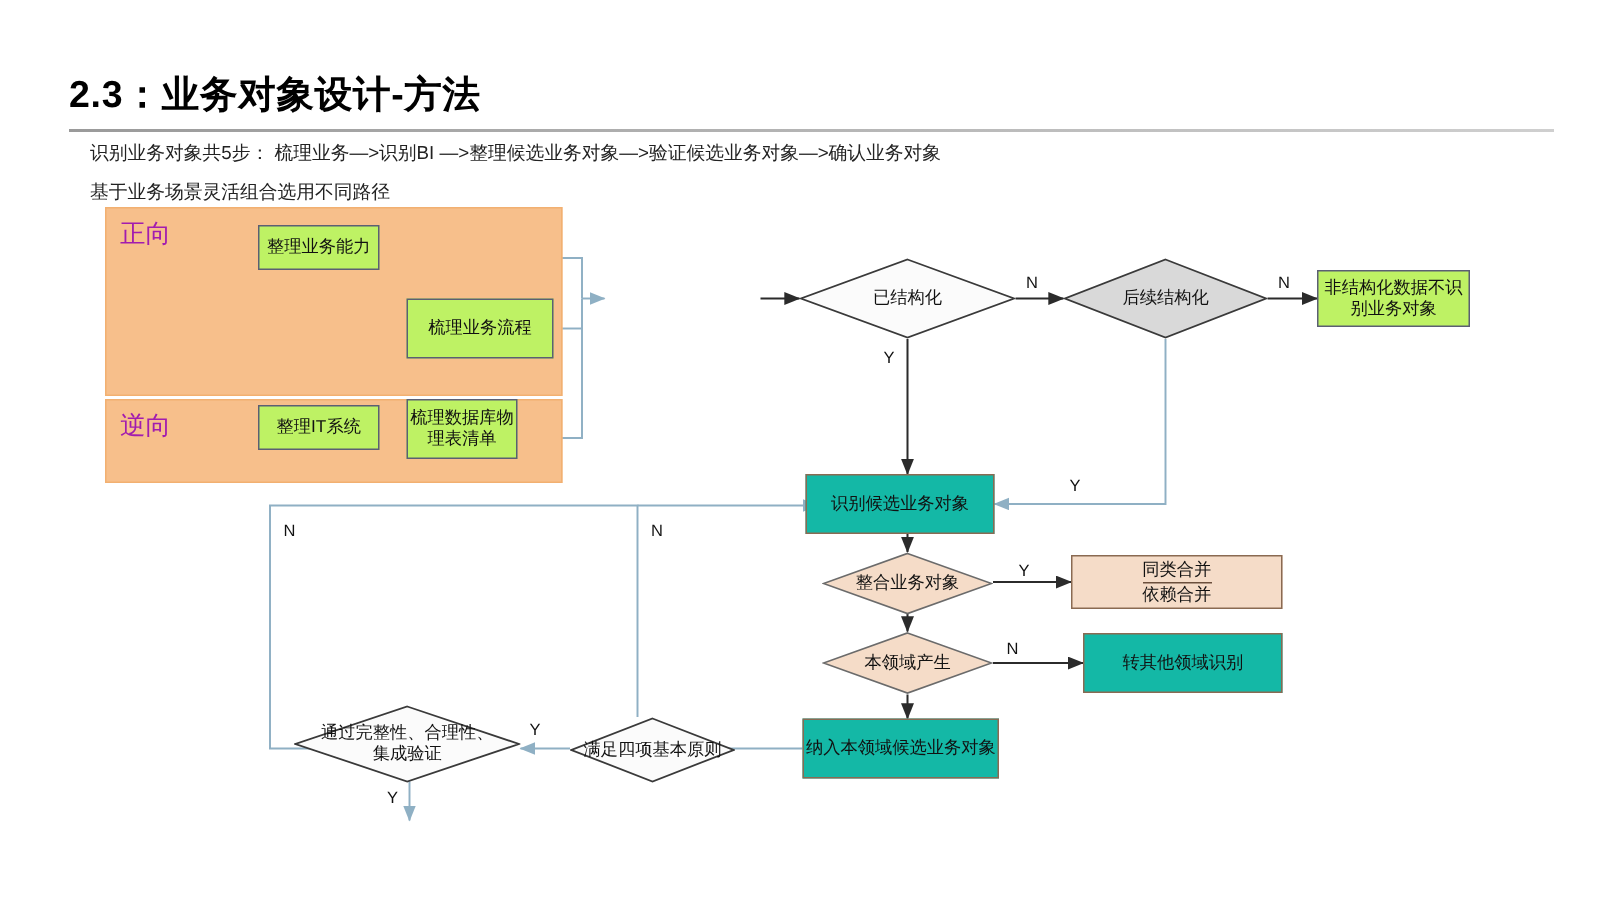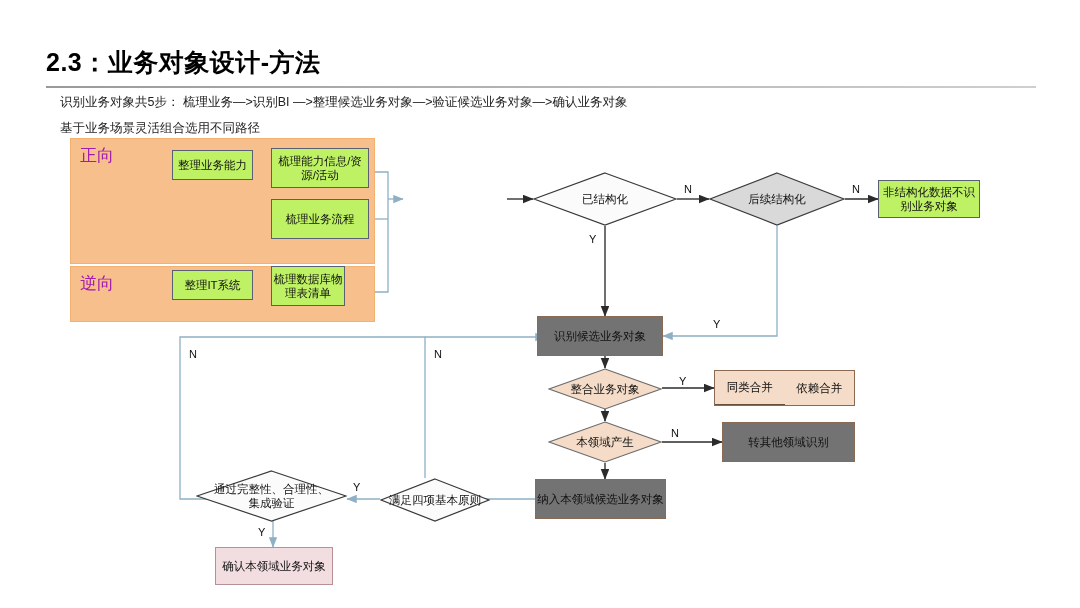--- a/index.html
+++ b/index.html
@@ -47,37 +47,37 @@
     background:#f7bf8b;border:1px solid #f2b071;z-index:1;
   }
   .band-label{
     position:absolute;font-size:17px;color:#a21caf;z-index:2;
     font-weight:normal;
   }
   .box-blue{
     background:#bef264;border:1.3px solid #5b5f73;
   }
   .box-peach{
-    background:#737373;border:1.3px solid #8a6a52;
+    background:#14b8a6;border:1.3px solid #8a6a52;
   }
   .box-pink{
     background:#f2dde0;border:1.3px solid #b98f97;
   }
   .dia{position:absolute;z-index:3;}
   .dia svg{display:block;}
   .dia .dtext{
     position:absolute;left:0;top:0;width:100%;height:100%;
     display:flex;align-items:center;justify-content:center;
     text-align:center;font-size:11.5px;line-height:1.25;color:#111;
     pointer-events:none;
   }
   .tbl{
     position:absolute;box-sizing:border-box;
     background:#f5dcc8;border:1.3px solid #8a6a52;
-    display:flex;flex-direction:row;z-index:3;
+    display:flex;flex-direction:column;z-index:3;align-items:center;
   }
   .tbl .row{
     flex:1;display:flex;align-items:center;justify-content:center;
     font-size:11.5px;color:#111;
   }
   .tbl .row.first{border-bottom:1.6px solid #6b4f3c;}
 
   .edge-label{
     position:absolute;font-size:11px;color:#111;z-index:4;
     font-family:"Liberation Sans","DejaVu Sans",sans-serif;
@@ -150,23 +150,20 @@
       <path d="M425,337 L545,337" marker-end="url(#al)"></path>
 
       <path d="M273,521 L273,547" marker-end="url(#al)"></path>
     </g>
   </svg>
 
   <div class="node box-blue" style="left:172px;top:150px;width:81px;height:30px;">
     <span>整理业务能力</span>
   </div>
 
-  <div class="node box-blue" style="left:271px;top:148px;width:98px;height:40px;">
-    <span>梳理能力信息/资源/活动</span>
-  </div>
 
   <div class="node box-blue" style="left:271px;top:199px;width:98px;height:40px;">
     <span>梳理业务流程</span>
   </div>
 
   <div class="node box-blue" style="left:172px;top:270px;width:81px;height:30px;">
     <span>整理IT系统</span>
   </div>
 
   <div class="node box-blue" style="left:271px;top:266px;width:74px;height:40px;">
@@ -183,23 +180,20 @@
   </div>
 
   <div class="node box-peach" style="left:722px;top:422px;width:133px;height:40px;">
     <span>转其他领域识别</span>
   </div>
 
   <div class="node box-peach" style="left:535px;top:479px;width:131px;height:40px;">
     <span>纳入本领域候选业务对象</span>
   </div>
 
-  <div class="node box-pink" style="left:215px;top:547px;width:118px;height:38px;">
-    <span>确认本领域业务对象</span>
-  </div>
 
   <div class="tbl" style="left:714px;top:370px;width:141px;height:36px;">
     <div class="row first">同类合并</div>
     <div class="row">依赖合并</div>
   </div>
 
   <div class="dia" style="left:533px;top:172px;width:144px;height:54px;">
     <svg width="144" height="54" viewBox="0 0 144 54">
       <polygon points="72,1 143,27 72,53 1,27" fill="#fbfbfb" stroke="#3a3a3a" stroke-width="1.2"></polygon>
     </svg>

